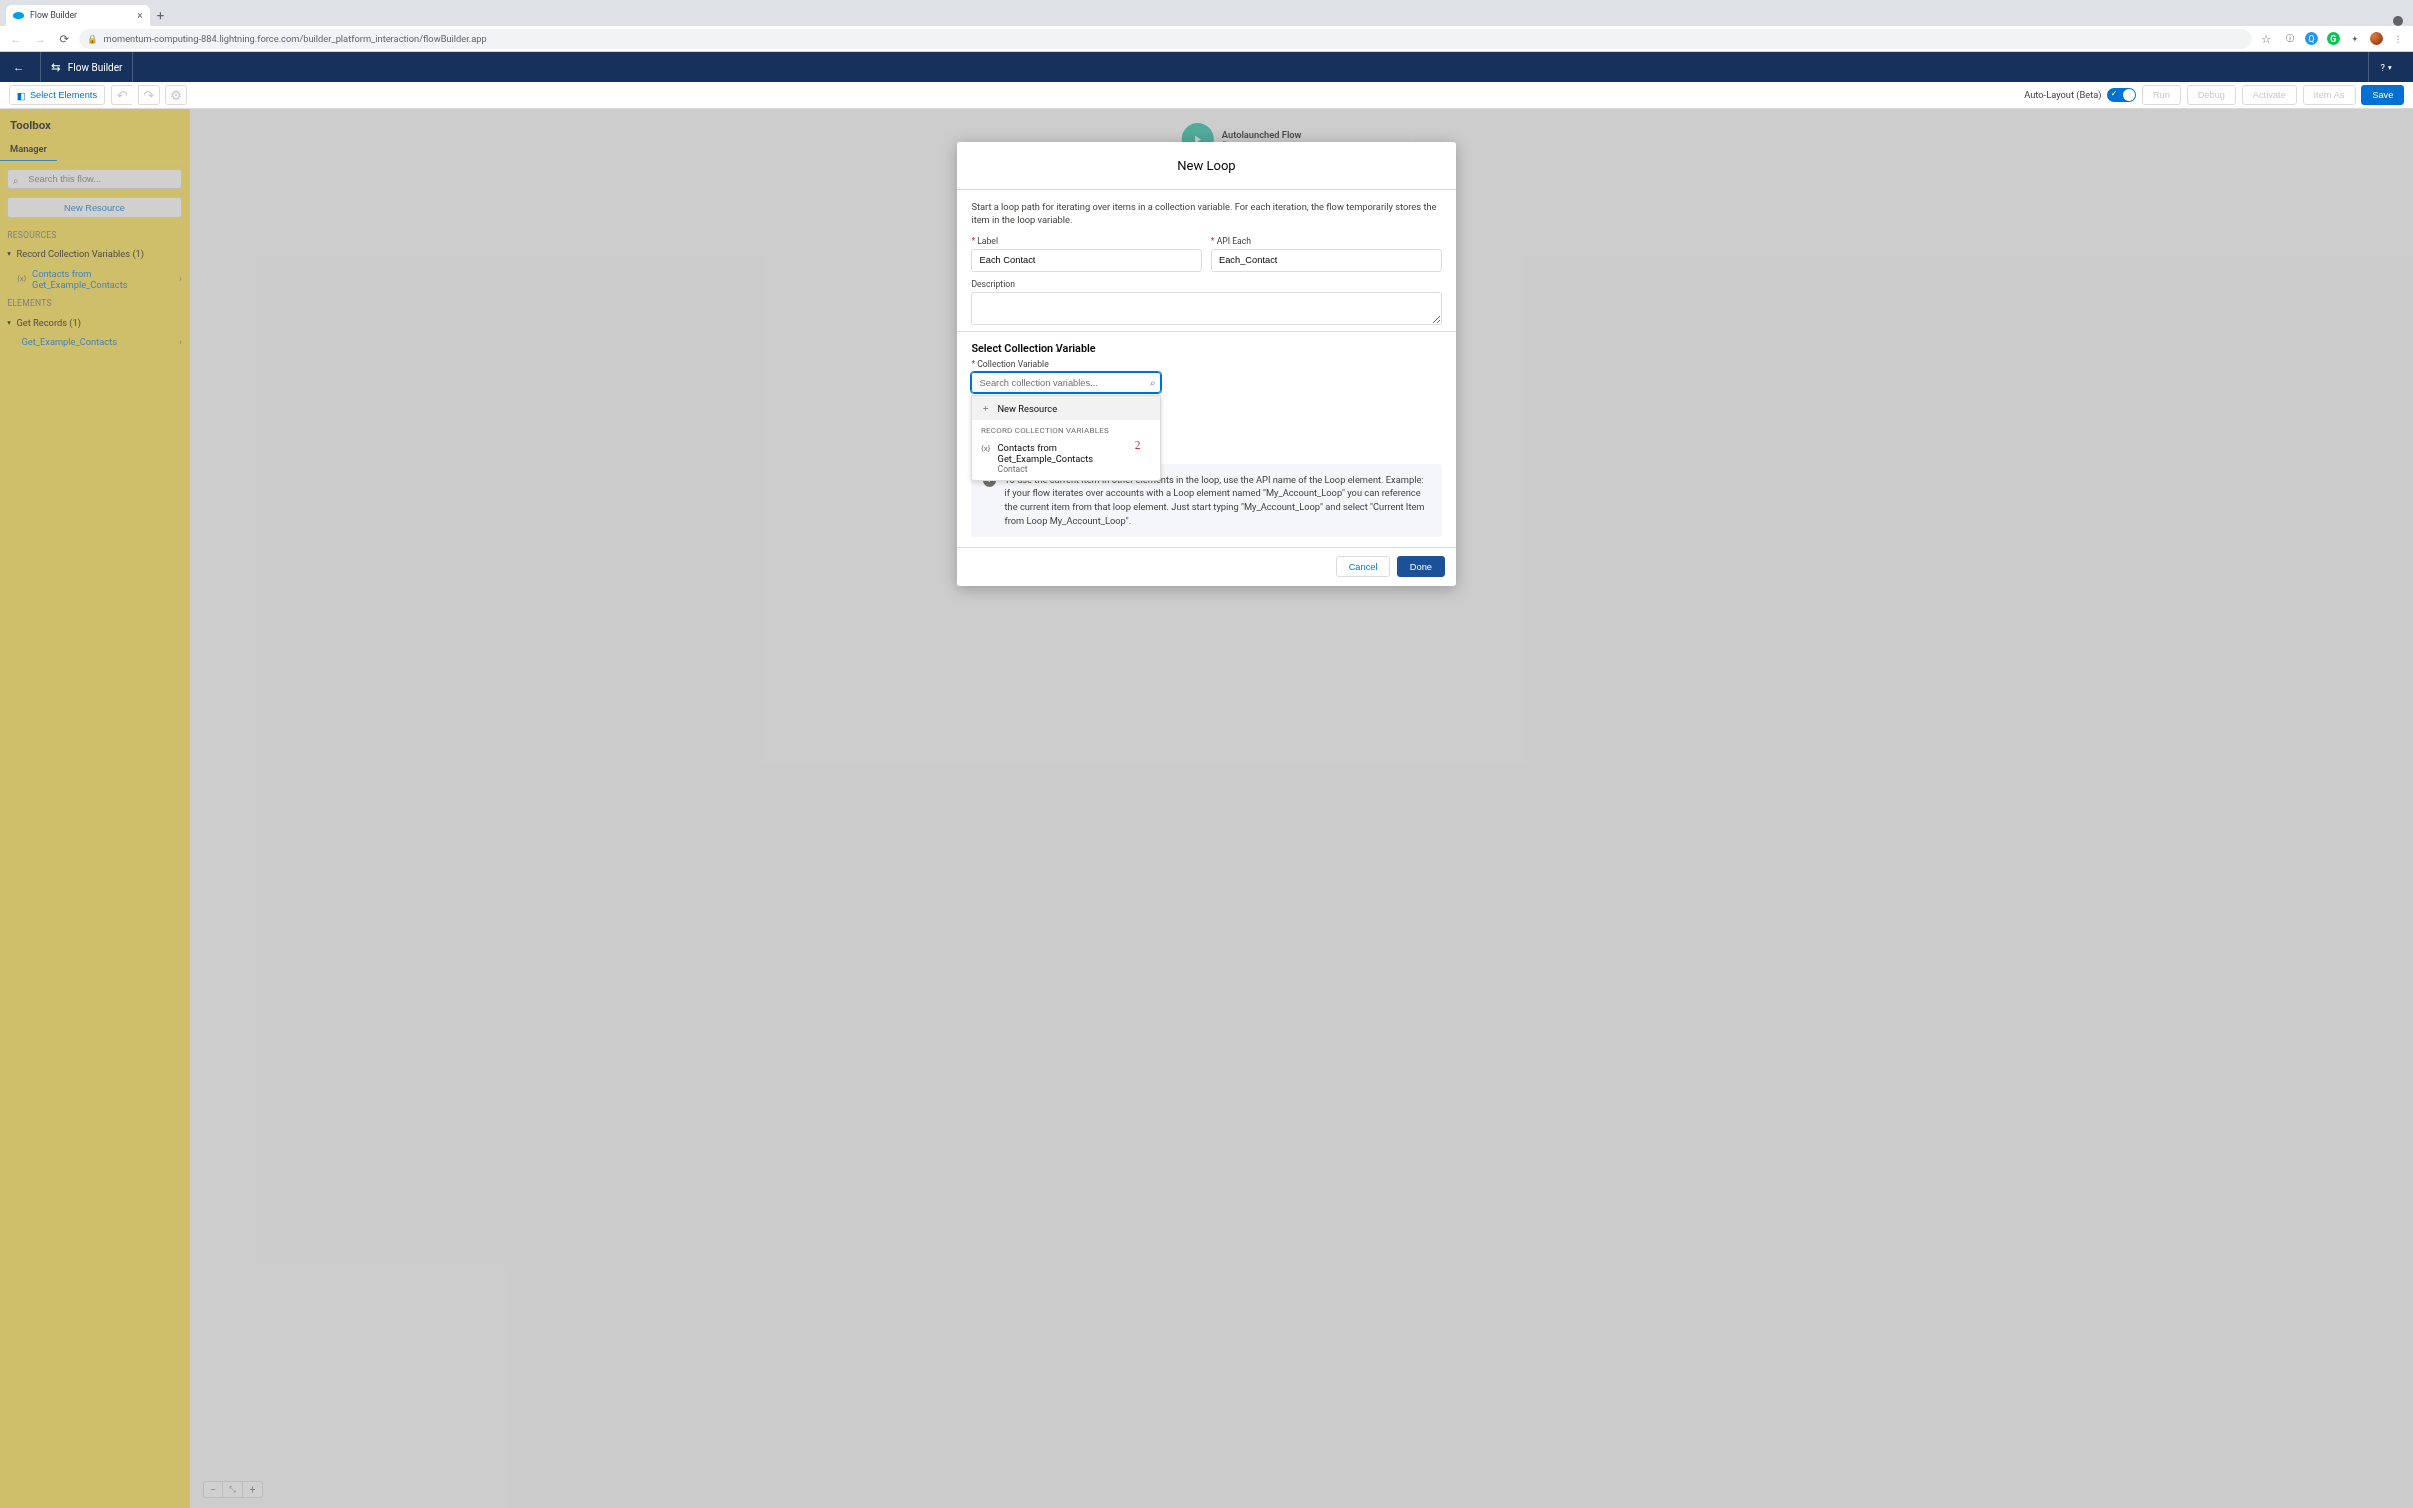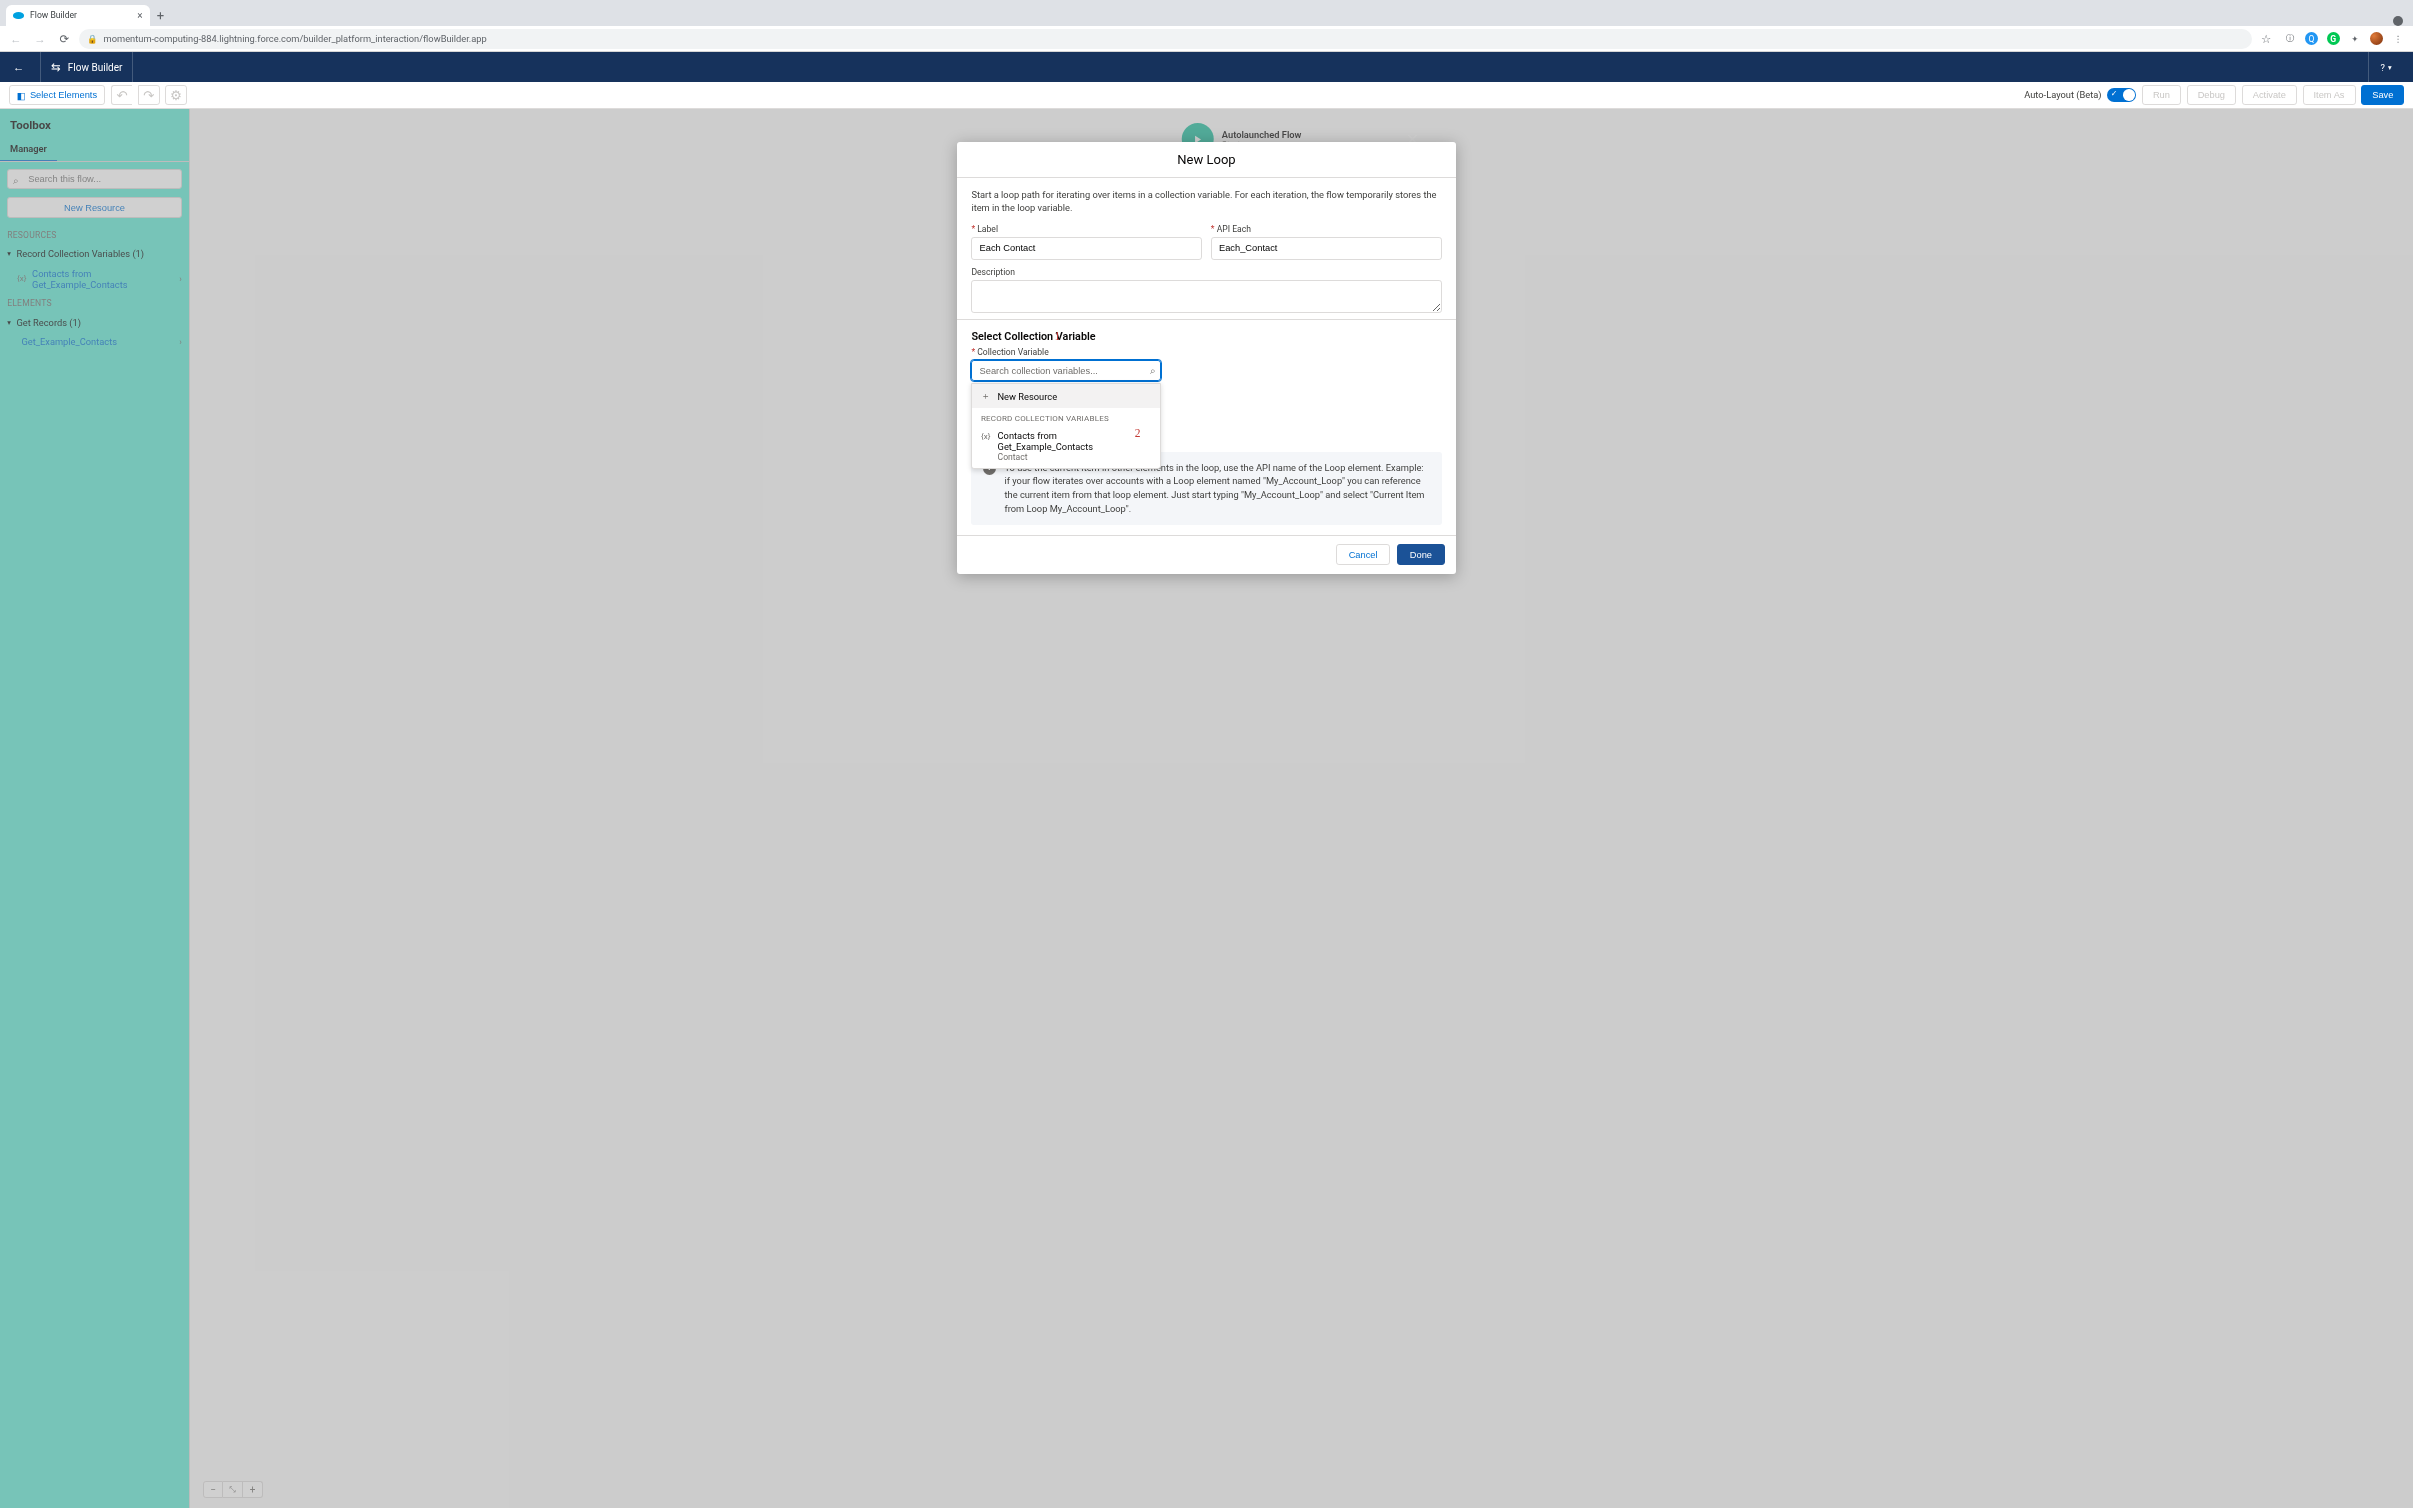--- a/index.html
+++ b/index.html
@@ -59,21 +59,21 @@
   .auto-layout{display:flex;align-items:center;gap:5.7px;color:#3e3e3c;font-size:9.3px;}
   .toggle{width:29px;height:14.4px;background:#0070d2;border-radius:7.2px;position:relative;}
   .toggle::after{content:"";position:absolute;right:1.4px;top:1.4px;width:11.5px;height:11.5px;background:#fff;border-radius:50%;}
   .toggle::before{content:"✓";position:absolute;left:3.6px;top:1.4px;color:#fff;font-size:8px;}
   .hdr-btn{border:0.7px solid var(--border);background:#fff;border-radius:2.9px;padding:4.3px 10px;font-size:9.3px;}
   .hdr-btn.disabled{color:var(--disabled-text);}
   .hdr-btn.primary{background:#0070d2;color:#fff;border-color:#0070d2;}
 
   
   .workspace{position:relative;height:calc(100% - 26px - 26px - 30px - 27px);display:flex;}
-  .sidebar{width:190px;background:#5eead4;border-right:0.7px solid var(--border);display:flex;flex-direction:column;}
+  .sidebar{width:190px;background:#fde047;border-right:0.7px solid var(--border);display:flex;flex-direction:column;}
   .sb-title{font-size:11.5px;font-weight:700;padding:8.6px 10px 5.7px;color:#080707;}
   .sb-tabs{border-bottom:0.7px solid var(--border);}
   .sb-tab{display:inline-block;padding:5.7px 10px;font-weight:600;font-size:9.3px;color:#080707;border-bottom:1.4px solid var(--blue);}
   .sb-search{margin:7.2px 7.2px 5.7px;position:relative;}
   .sb-search input{width:100%;height:20px;border:0.7px solid var(--border);border-radius:2.9px;padding:0 7.2px 0 20px;font-size:9.3px;color:#706e6b;}
   .sb-search .s-icn{position:absolute;left:5.7px;top:5.7px;color:#706e6b;font-size:10px;}
   .new-res{margin:2.9px 7.2px 7.2px;border:0.7px solid var(--border);border-radius:2.9px;padding:4.3px 8.6px;color:var(--blue);background:#fff;display:inline-block;font-size:9.3px;}
   .sb-section{padding:4.3px 7.2px;color:var(--muted);font-size:8.6px;letter-spacing:0.2px;}
   .sb-item{display:flex;align-items:center;padding:4.3px 7.2px;gap:5.7px;font-size:9.3px;color:#080707;}
   .sb-item .chev{font-size:7.2px;}
@@ -91,21 +91,21 @@
   .zoom-ctrls{position:absolute;bottom:10px;left:13px;display:flex;}
   .zoom-btn{width:20px;height:17px;border:0.7px solid var(--border);background:#fff;display:flex;align-items:center;justify-content:center;font-size:10px;color:#706e6b;}
   .zoom-btn:first-child{border-radius:2.9px 0 0 2.9px;}
   .zoom-btn:last-child{border-radius:0 2.9px 2.9px 0;}
   .zoom-btn+.zoom-btn{border-left:none;}
 
   
   .overlay{position:absolute;inset:0;background:rgba(150,150,150,.45);}
   .modal-wrap{position:absolute;inset:0;display:flex;align-items:flex-start;justify-content:center;padding-top:33px;pointer-events:none;}
   .modal{pointer-events:auto;width:499px;background:#fff;border-radius:2.9px;box-shadow:0 2.9px 14.4px rgba(0,0,0,.25);display:flex;flex-direction:column;}
-  .modal-header{text-align:center;font-size:13px;padding:10px 0;border-bottom:0.7px solid var(--border);color:#080707;}
+  .modal-header{text-align:center;font-size:13px;padding:16px 0;border-bottom:0.7px solid var(--border);color:#080707;}
   .modal-body{padding:10px 14.4px;}
   .modal-desc{font-size:9.3px;color:#3e3e3c;margin-bottom:10px;line-height:1.4;}
   .form-row{display:flex;gap:8.6px;margin-bottom:7.2px;}
   .form-field{flex:1;display:flex;flex-direction:column;gap:2.9px;}
   .form-label{font-size:8.6px;color:#3e3e3c;}
   .form-label .req{color:#c23934;}
   .form-input{border:0.7px solid var(--border);border-radius:2.9px;height:23px;padding:0 7.2px;font-size:9.3px;}
   .form-textarea{border:0.7px solid var(--border);border-radius:2.9px;height:33px;padding:4.3px 7.2px;font-size:9.3px;resize:vertical;}
   .section-divider{border-top:0.7px solid var(--border);margin:5.7px -14.4px 0;}
   .section-title{font-size:10.8px;font-weight:600;color:#080707;padding:10px 0 4.3px;}

